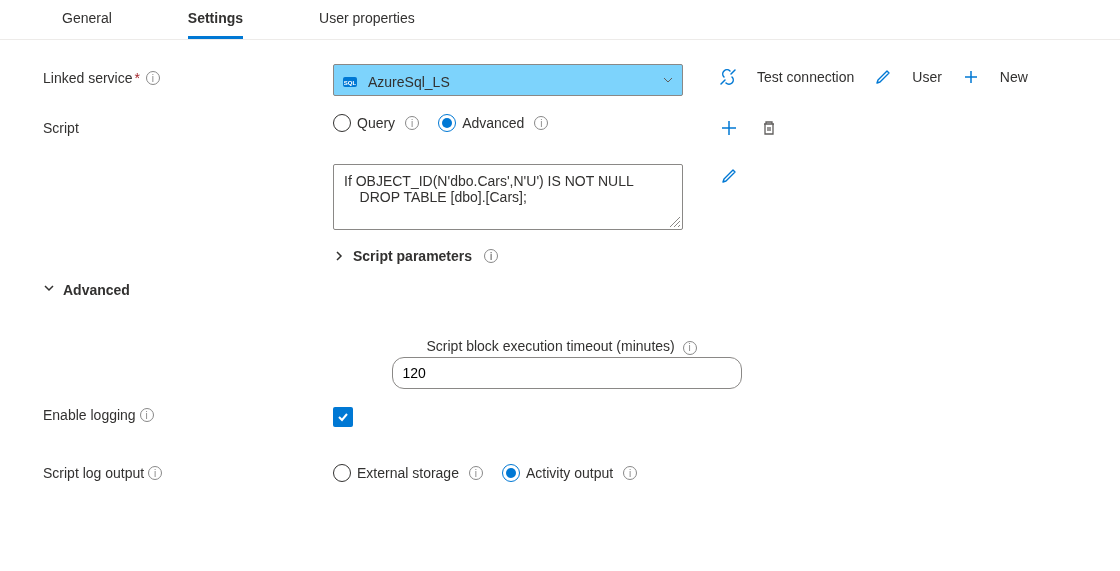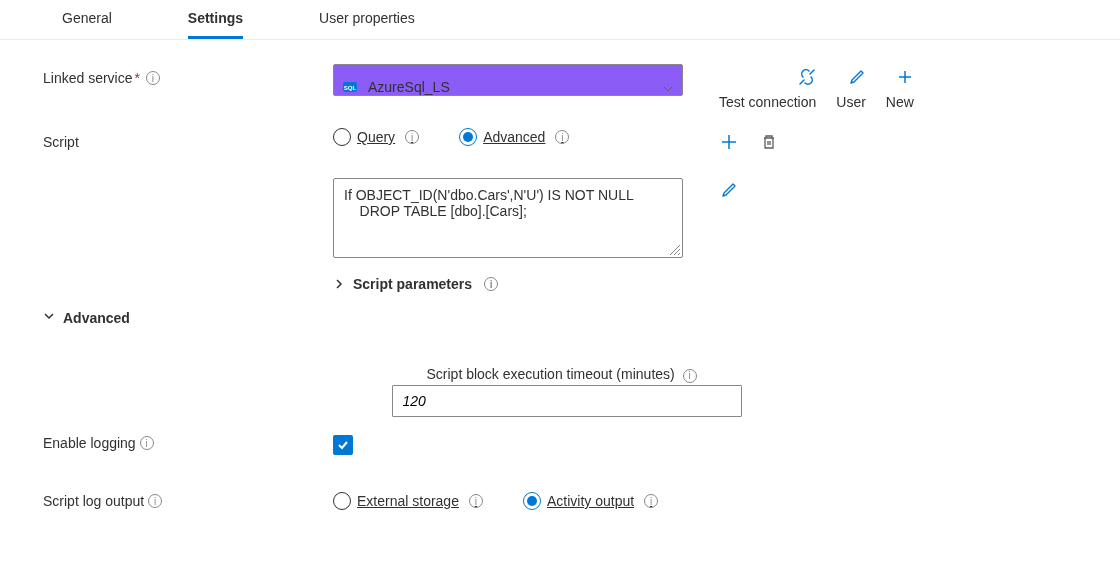--- a/index.html
+++ b/index.html
@@ -8,37 +8,37 @@
   .tabs { display:flex; gap:34px; padding:10px 20px 0; border-bottom:1px solid #edebe9; }
   .tab { padding:0 0 10px; cursor:pointer; color:#323130;margin-left:42px; }
   .tab.active { font-weight:600; border-bottom:3px solid #0078d4; }
   .content { padding:24px 20px; }
   .row { display:flex; align-items:flex-start; margin-bottom:18px; min-height:32px;margin-left:23px; }
   .label-col { width:290px; display:flex; align-items:center; padding-top:6px; }
   .field-col { width:360px; display:flex; align-items:center; flex-direction:column; align-items:flex-start; gap:8px;}
   .actions-col { display:flex; align-items:center; gap:20px; padding-left:26px; padding-top:4px;}
   .req { color:#a4262c; margin:0 2px; }
   .info { display:inline-flex; width:14px; height:14px; border:1px solid #888; border-radius:50%; font-size:10px; align-items:center; justify-content:center; color:#888; margin-left:4px; cursor:default;}
-  .dropdown { width:350px; height:32px; border:1px solid #8a8886; display:flex; align-items:flex-end; padding:0 8px; border-radius:2px; background:#8b5cf6; cursor:pointer; justify-content:space-between;}
+  .dropdown { width:350px; height:32px; border:1px solid #8a8886; display:flex; align-items:flex-start; padding:9px 8px; border-radius:2px; background:#7dd3fc; cursor:pointer; justify-content:space-between;}
   .dropdown .dd-left{ display:flex; align-items:center; gap:10px;}
   .sql-icon { width:16px; height:16px; }
   .chev { width:12px; height:12px; }
-  .link-btn { display:inline-flex; align-items:flex-end; gap:8px; color:#0078d4; cursor:pointer;flex-direction:column; }
+  .link-btn { display:inline-flex; align-items:center; gap:20px; color:#0078d4; cursor:pointer; }
   .link-btn.dark { color:#323130; }
-  .radio-group { display:flex; gap:40px; align-items:flex-end;text-decoration:underline; }
+  .radio-group { display:flex; gap:19px; align-items:flex-end; }
   .radio { display:inline-flex; align-items:center; gap:6px; cursor:pointer;}
   .radio-circle { width:18px; height:18px; border:1px solid #323130; border-radius:50%; display:flex; align-items:center; justify-content:center; }
   .radio.selected .radio-circle { border:1px solid #0078d4;}
   .radio.selected .radio-dot { width:10px; height:10px; background:#0078d4; border-radius:50%; }
-  .script-box { width:350px; height:80px; border:1px solid #8a8886; padding:8px 10px; font-size:14px; color:#323130; resize:none; font-family:inherit; border-radius:2px; white-space:pre-wrap; overflow:hidden; position:relative;}
+  .script-box { width:350px; height:66px; border:1px solid #8a8886; padding:8px 10px; font-size:14px; color:#323130; resize:none; font-family:inherit; border-radius:2px; white-space:pre-wrap; overflow:hidden; position:relative;}
   .resize-handle{ position:absolute; right:2px; bottom:2px; width:10px; height:10px;}
   .icon-btn { width:20px; height:20px; cursor:pointer; display:inline-flex; align-items:center; justify-content:center; }
   .icon-btn svg { width:18px; height:18px; }
   .expand-row { display:flex; gap:8px; cursor:pointer; font-weight:600; }
-  .text-input { width:350px; height:32px; border:1px solid #8a8886; padding:0 10px; border-radius:1px; font-size:14px;font-style:italic; }
+  .text-input { width:350px; height:32px; border:1px solid #8a8886; padding:0 10px; border-radius:12px; font-size:14px; }
   .checkbox { width:20px; height:20px; background:#0078d4; border-radius:2px; display:flex; align-items:center; justify-content:center; cursor:pointer;}
   .checkbox svg { stroke:#fff; }
   .script-row2 { align-items:flex-start; }
   .col-gap{ gap:12px; display:flex; flex-direction:column; align-items:flex-start;}
   .advanced-indent{ padding-left:0;}
   .gray-icon{ color:#605e5c; }
   .params-row{ display:flex; align-items:center; gap:8px; cursor:pointer; font-weight:600; padding-top:6px;}
   .label-multiline{ line-height:1.5;}
 </style>
 </head>

